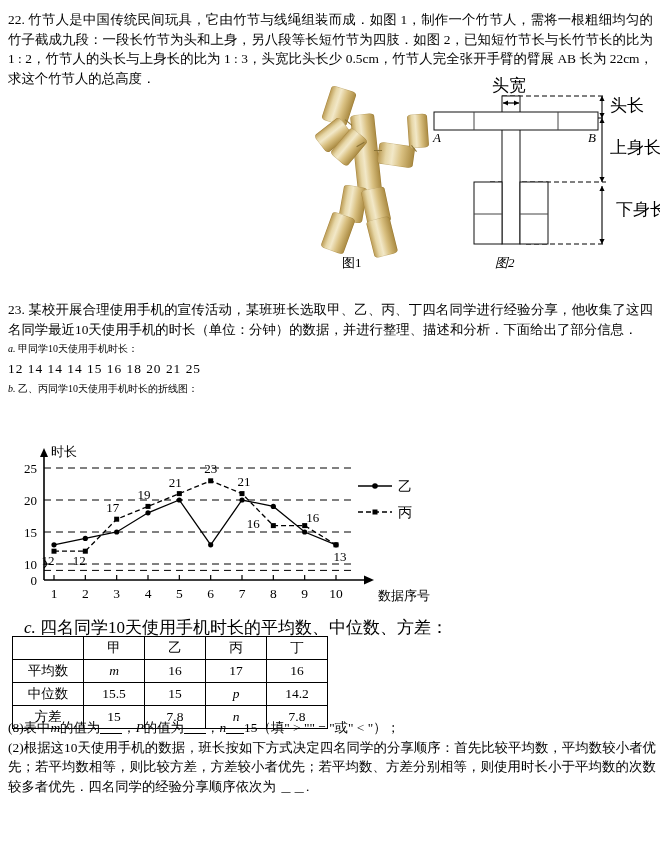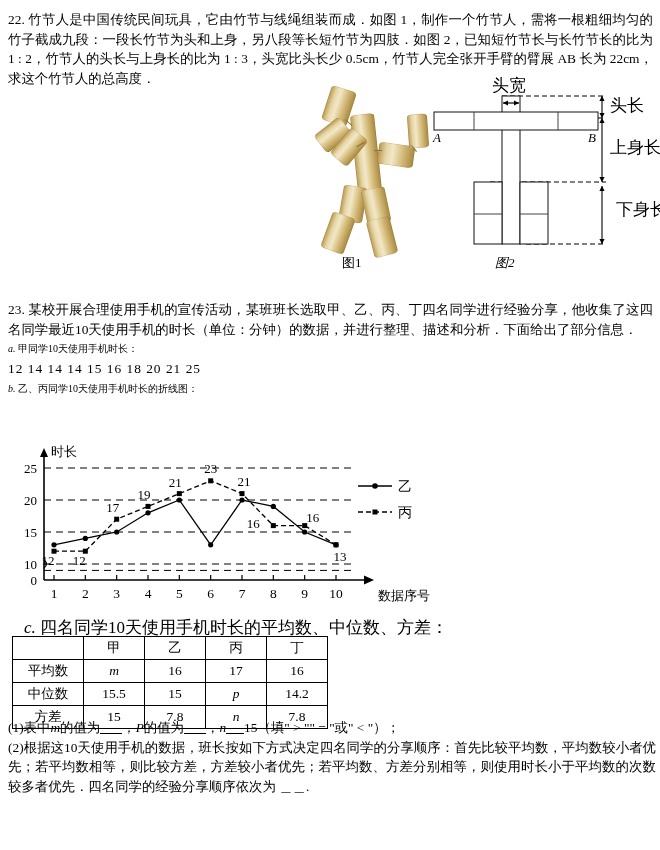--- a/index.html
+++ b/index.html
@@ -286,18 +286,18 @@
           <td>15</td>
           <td>7.8</td>
           <td style="font-style: italic;">n</td>
           <td>7.8</td>
         </tr>
       </tbody>
   </table>
 
   <div id="qs">
     <p class="para">
-      <span>(1)表中</span><span class="it">m</span><span>的值为</span><span class="blank"></span>，<span class="it">P</span><span>的值为</span><span class="blank"></span>，<span class="it">n</span><span class="blank sm"></span><span>15（填" &gt; "" = "或" &lt; "）；</span>
+      <span>(8)表中</span><span class="it">m</span><span>的值为</span><span class="blank"></span>，<span class="it">P</span><span>的值为</span><span class="blank"></span>，<span class="it">n</span><span class="blank sm"></span><span>15（填" &gt; "" = "或" &lt; "）；</span>
     </p>
     <p class="para">(2)根据这10天使用手机的数据，班长按如下方式决定四名同学的分享顺序：首先比较平均数，平均数较小者优先；若平均数相等，则比较方差，方差较小者优先；若平均数、方差分别相等，则使用时长小于平均数的次数较多者优先．四名同学的经验分享顺序依次为 ＿＿.</p>
   </div>
 
 </div>
 
 </body></html>

